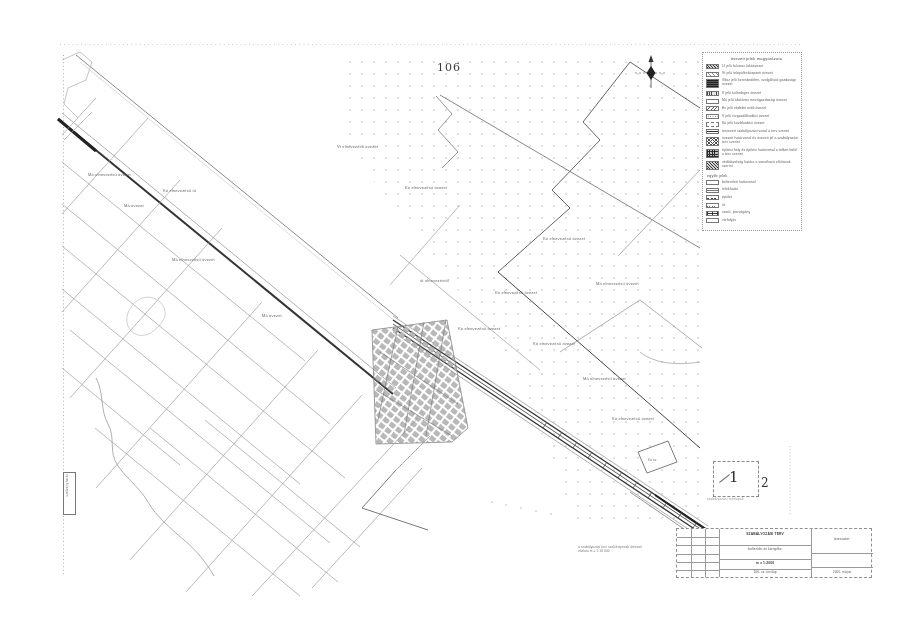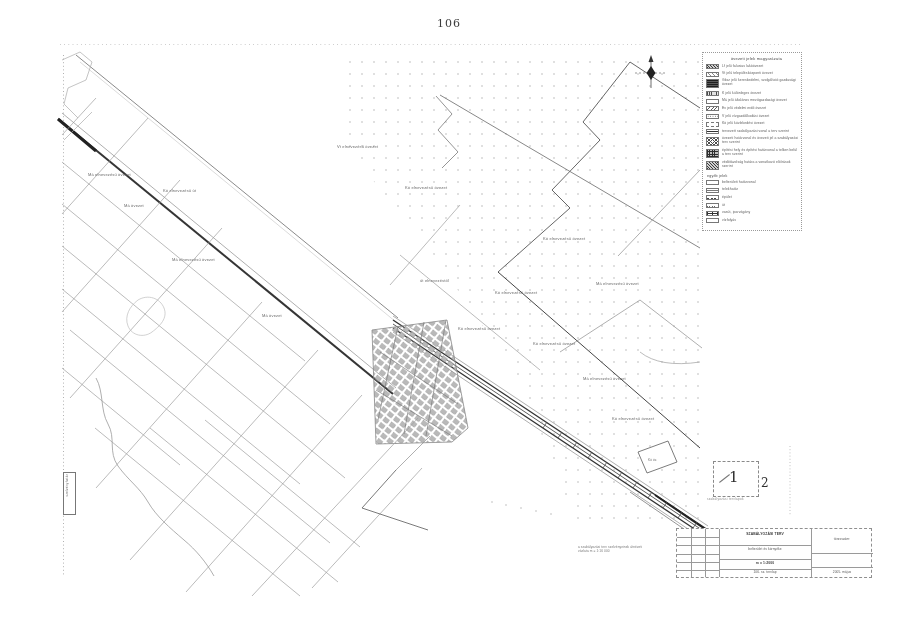--- a/index.html
+++ b/index.html
@@ -1,21 +1,21 @@
 <!DOCTYPE html>
 <html><head>
 <meta charset="utf-8">
 <style>
   html,body{margin:0;padding:0;background:#fff;}
   #page{position:relative;width:905px;height:640px;background:#ffffff;overflow:hidden;
         font-family:"Liberation Sans",sans-serif;color:#555;}
   #mapsvg{position:absolute;left:0;top:0;}
   .abs{position:absolute;}
   
-  .pagenum{font-family:"DejaVu Serif",serif;font-size:11px;color:#3c3c3c;letter-spacing:1px;}
+  .pagenum{font-family:"DejaVu Serif",serif;font-size:11px;color:#3c3c3c;letter-spacing:1px;margin-top:44px;}
   
   .mlabel{font-size:4px;color:#6a6a6a;letter-spacing:.15px;white-space:nowrap;line-height:1;}
   .mlabel.sm{font-size:3px;}
   
   .legend{left:702px;top:52px;width:100px;height:179px;border:1px dotted #9a9a9a;background:#fff;
           padding:2px 2px 2px 3px;box-sizing:border-box;}
   .legend .ltitle{font-size:4px;color:#4a4a4a;text-align:center;letter-spacing:.2px;margin:1px 0 3px 8px;white-space:nowrap;}
   .lrow{display:flex;align-items:center;margin-bottom:2.6px;}
   .lrow.tall{align-items:flex-start;margin-bottom:3px;}
   .sw{flex:0 0 13px;width:13px;height:5px;margin-right:3px;border:0.5px solid #777;box-sizing:border-box;background:#fff;}

